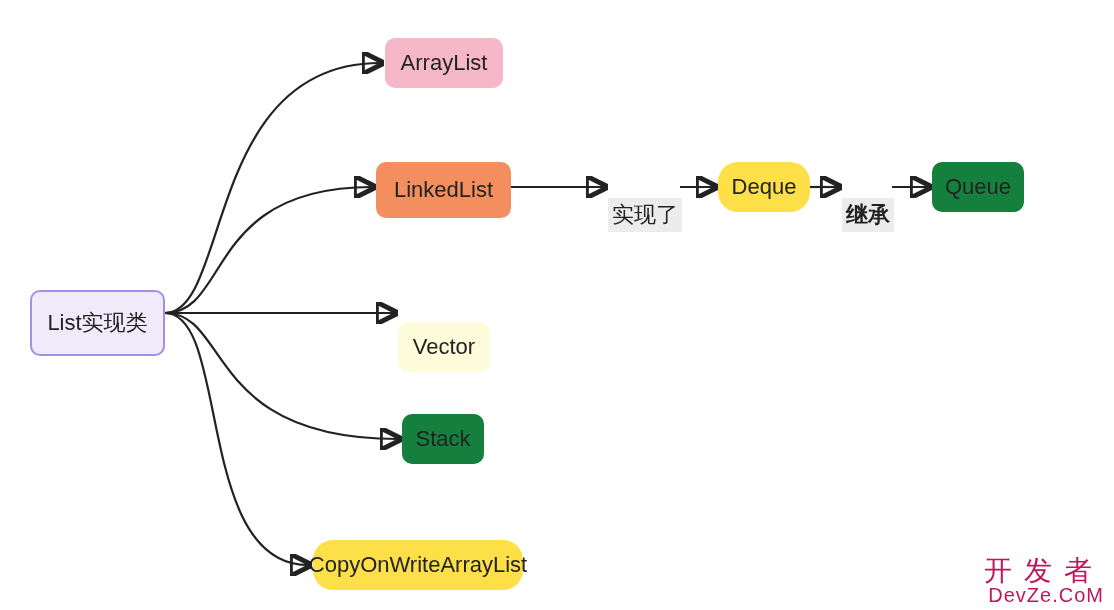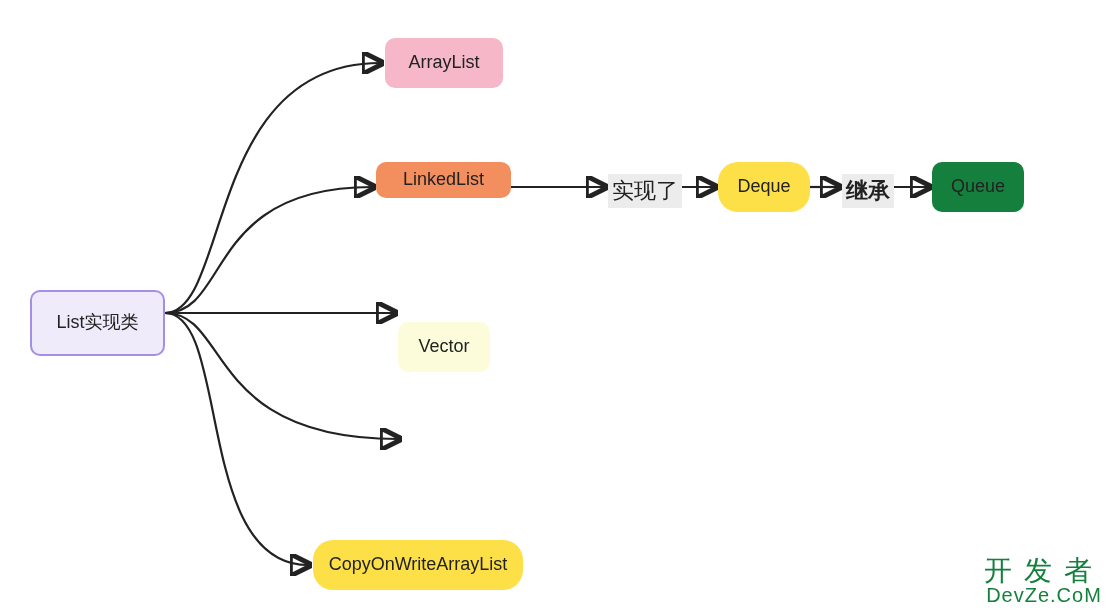--- a/index.html
+++ b/index.html
@@ -13,21 +13,21 @@
   }
   .canvas {
     position: relative;
     width: 100%;
     height: 100%;
   }
   .node {
     position: absolute;
     padding: 10px 14px;
     border-radius: 10px;
-    font-size: 18px;
+    font-size: 22px;
     line-height: 1.2;
     white-space: nowrap;
     color: #222;
     display: flex;
     align-items: center;
     justify-content: center;
   }
   .root {
     background: #efebfb;
     border: 2px solid #a48fe6;
@@ -37,20 +37,21 @@
   .yellow { background: #fdfcda; }
   .green  { background: #15803d; }
   .cyan   { background: #fde047; border-radius: 20px; }
   .edge-label {
     position: absolute;
     font-size: 22px;
     background: #ececec;
     padding: 2px 4px;
     color: #222;
     white-space: nowrap;
+    margin-top: 24px;
   }
   svg.connectors {
     position: absolute;
     top: 0; left: 0;
     width: 1114px;
     height: 610px;
     pointer-events: none;
   }
   svg.connectors path,
   svg.connectors line {
@@ -59,22 +60,22 @@
     fill: none;
   }
   .arrowhead {
     fill: #222;
     stroke: none;
   }
   .watermark {
     position: absolute;
     right: 10px;
     bottom: 4px;
-    text-align: center;
-    color: #15803d;
+    text-align: right;
+    color: #be185d;
     font-family: "SimSun", "Songti SC", serif;
     line-height: 1.05;
     pointer-events: none;
   }
   .watermark .wm-top {
     font-size: 28px;
     letter-spacing: 12px;
     font-weight: 500;
   }
   .watermark .wm-bottom {
@@ -113,25 +114,28 @@
 
     <path d="M892 187 L 928 187" marker-end="url(#ah)"></path>
   </svg>
 
   <div id="n-root" class="node root" style="left: 30px; top: 290px; width: 135px; height: 66px;">
       <span>List实现类</span>
     </div>
   <div id="n-arraylist" class="node pink" style="left: 385px; top: 38px; width: 118px; height: 50px;">
       <span>ArrayList</span>
     </div>
-  <div id="n-linkedlist" class="node orange" style="left: 376px; top: 162px; width: 135px; height: 36px;">
+  <div id="n-linkedlist" class="node orange" style="left: 376px; top: 162px; width: 135px; height: 56px;">
       <span>LinkedList</span>
     </div>
   <div id="n-vector" class="node yellow" style="left: 398px; top: 288px; width: 92px; height: 50px; margin-top: 34px;">
       <span>Vector</span>
+    </div>
+  <div id="n-stack" class="node green" style="left: 402px; top: 414px; width: 82px; height: 50px;">
+      <span>Stack</span>
     </div>
   <div id="n-copyonwrite" class="node cyan" style="left: 313px; top: 540px; width: 210px; height: 50px;">
       <span>CopyOnWriteArrayList</span>
     </div>
   <div id="n-deque" class="node cyan" style="left: 718px; top: 162px; width: 92px; height: 50px;">
       <span>Deque</span>
     </div>
   <div id="n-queue" class="node green" style="left: 932px; top: 162px; width: 92px; height: 50px;">
       <span>Queue</span>
     </div>

